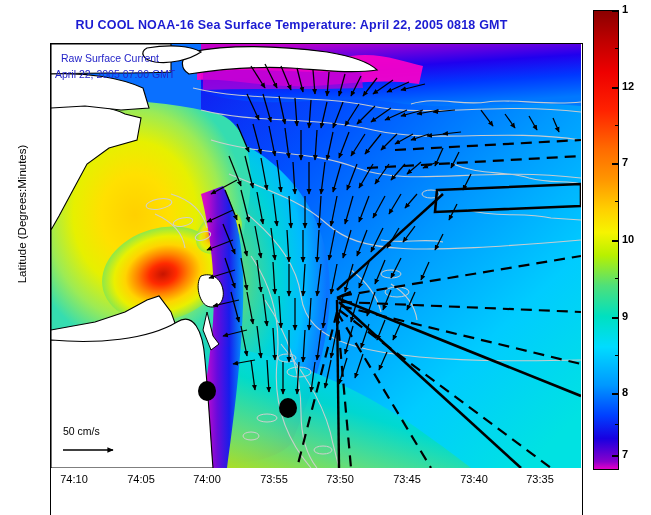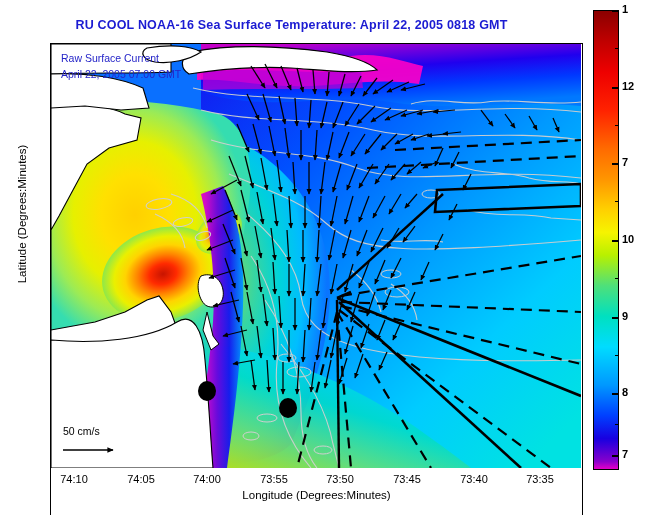--- a/index.html
+++ b/index.html
@@ -48,21 +48,21 @@
   #map-svg { position: absolute; left: 0; top: 0; }
   
   .plot-note {
     position: absolute;
     font-size: 10.5px;
     color: #2424c8;
     white-space: nowrap;
     z-index: 40;
   }
   #note-line1 { left: 10px; top: 8px; }
-  #note-line2 { left: 10px; top: 24px; }
+  #note-line2 { left: 4px; top: 24px; }
   #scale-label {
     position: absolute;
     left: 12px;
     top: 381px;
     font-size: 10.5px;
     color: #000000;
     white-space: nowrap;
     z-index: 40;
   }
   #scale-arrow {
@@ -534,21 +534,20 @@
   <div class="xtick" style="left:50px;"><span>74:10</span></div>
   <div class="xtick" style="left:117px;"><span>74:05</span></div>
   <div class="xtick" style="left:183px;"><span>74:00</span></div>
   <div class="xtick" style="left:250px;"><span>73:55</span></div>
   <div class="xtick" style="left:316px;"><span>73:50</span></div>
   <div class="xtick" style="left:383px;"><span>73:45</span></div>
   <div class="xtick" style="left:450px;"><span>73:40</span></div>
   <div class="xtick" style="left:516px;"><span>73:35</span></div>
   <div class="xtick" style="left:583px;overflow:hidden;width:21px;"><span>73:30</span></div>
 
-  <div id="xlabel">Longitude (Degrees:Minutes)</div>
 
   <div id="cbar-box">
     <div id="cbar-grad" style="background: linear-gradient(rgb(139, 0, 0) 0%, rgb(192, 0, 0) 6.67%, rgb(238, 0, 0) 13.33%, rgb(255, 34, 0) 21.67%, rgb(255, 106, 0) 30%, rgb(255, 149, 0) 36.67%, rgb(255, 208, 0) 43.33%, rgb(246, 244, 0) 48.33%, rgb(184, 240, 0) 53.33%, rgb(78, 224, 122) 60%, rgb(0, 224, 192) 66.67%, rgb(0, 220, 255) 73.33%, rgb(0, 152, 255) 81.67%, rgb(0, 64, 255) 88.33%, rgb(24, 0, 224) 93.33%, rgb(136, 0, 204) 98.33%, rgb(228, 0, 200) 100%, rgb(255, 0, 192) 100%);"></div>
   </div>
 
   <div class="cbtick-mark" style="top:10px;"></div>
   <div class="cbtick-mark" style="top:87px;"></div>
   <div class="cbtick-mark" style="top:163px;"></div>
   <div class="cbtick-mark" style="top:240px;"></div>
   <div class="cbtick-mark" style="top:317px;"></div>

